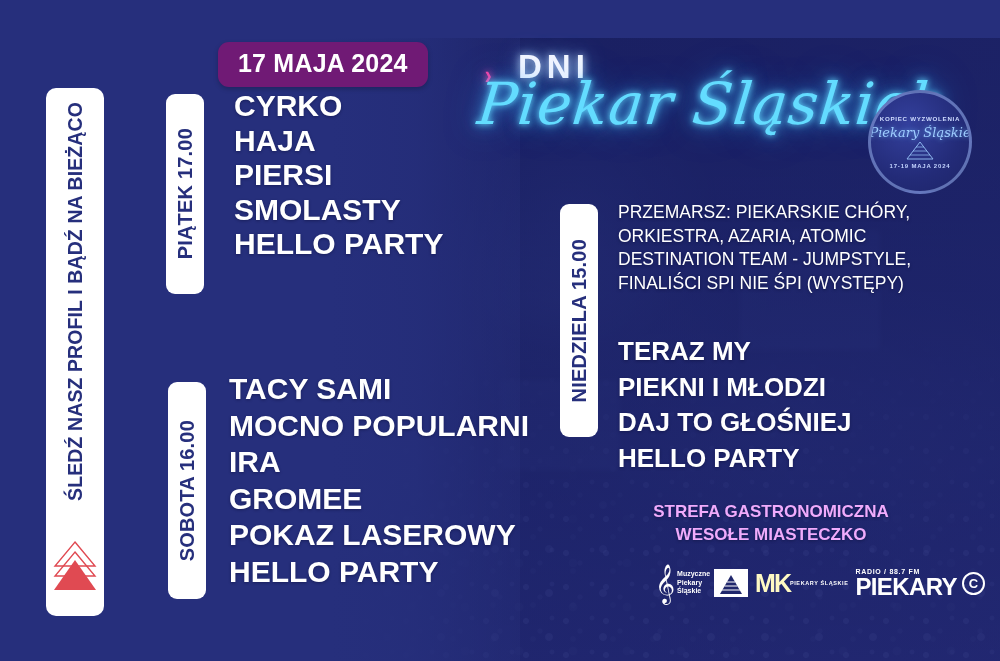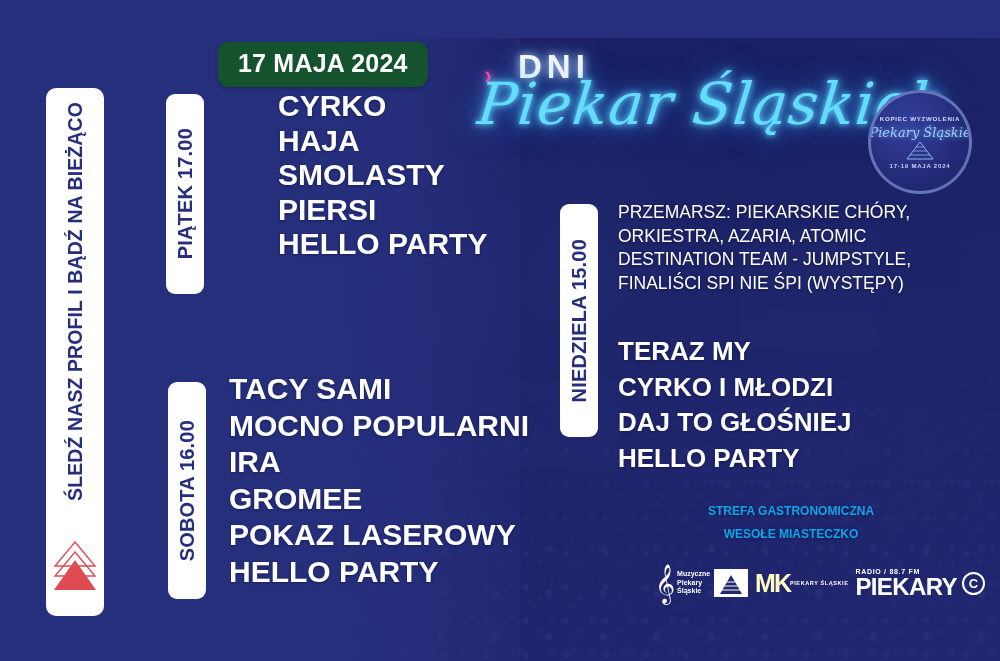--- a/index.html
+++ b/index.html
@@ -157,21 +157,21 @@
     white-space: nowrap;
   }
   .badge-hill { width: 40px; height: 20px; margin: 1px 0 2px; opacity: .85; }
   .badge-date {
     font-size: 6px; font-weight: 700; letter-spacing: .8px; color: #c3d4ff;
   }
 
   
   .date-pill {
     position: absolute;
-    background: #14532d;
+    background: #701a75;
     color: #ffffff;
     border-radius: 11px;
     font-size: 25px; font-weight: 700;
     letter-spacing: .2px;
     padding: 7px 20px 9px;
     white-space: nowrap;
     box-shadow: 0 2px 5px rgba(0,0,0,.22);
   }
 
   
@@ -193,37 +193,37 @@
   
   .lineup {
     position: absolute;
     color: #ffffff;
     font-weight: 700;
   }
   .lineup .act {
     white-space: nowrap;
     text-shadow: 0 1px 3px rgba(10,14,50,.45);
   }
-  #friday-lineup { left: 234px; top: 89px; font-size: 30px; line-height: 34.5px; margin-left: 44px; }
+  #friday-lineup { left: 234px; top: 89px; font-size: 30px; line-height: 34.5px; }
   #saturday-lineup { left: 229px; top: 371px; font-size: 30px; line-height: 36.5px; }
 
   #sunday-desc {
     position: absolute; left: 618px; top: 201px;
     width: 322px;
     color: #ffffff; font-weight: 400;
     font-size: 17.5px; line-height: 23.5px;
     text-shadow: 0 1px 3px rgba(10,14,50,.5);
   }
   #sunday-lineup { left: 618px; top: 334px; font-size: 26px; line-height: 35.5px; }
 
   
   .bottom-info {
-    position: absolute; left: 626px; top: 500px; width: 330px;
-    text-align: center; color: #0ea5e9;
-    font-size: 12px; font-weight: 700; line-height: 23px;
+    position: absolute; left: 606px; top: 500px; width: 330px;
+    text-align: center; color: #f0abfc;
+    font-size: 17px; font-weight: 700; line-height: 23px;
     text-shadow: 0 1px 3px rgba(10,14,50,.5);
   }
 
   
   .sponsors {
     position: absolute; left: 655px; top: 558px;
     width: 330px; height: 50px;
     display: flex; align-items: center; justify-content: space-between;
   }
   .sp { display: flex; align-items: center; }
@@ -290,22 +290,22 @@
     <div class="badge-date">17-19 MAJA 2024</div>
   </div>
 
   <div class="date-pill" style="left:218px;top:42px;">17 MAJA 2024</div>
   <div class="time-pill" style="left:166px;top:94px;width:38px;height:200px;">
     <span>PIĄTEK 17.00</span>
   </div>
   <div class="lineup" id="friday-lineup">
     <div class="act">CYRKO</div>
     <div class="act">HAJA</div>
+    <div class="act">PIERSI</div>
     <div class="act">SMOLASTY</div>
-    <div class="act">PIERSI</div>
     <div class="act">HELLO PARTY</div>
   </div>
 
   <div class="time-pill" style="left:168px;top:382px;width:38px;height:217px;">
     <span>SOBOTA 16.00</span>
   </div>
   <div class="lineup" id="saturday-lineup">
     <div class="act">TACY SAMI</div>
     <div class="act">MOCNO POPULARNI</div>
     <div class="act">IRA</div>
@@ -313,21 +313,21 @@
     <div class="act">POKAZ LASEROWY</div>
     <div class="act">HELLO PARTY</div>
   </div>
 
   <div class="time-pill" style="left:560px;top:204px;width:38px;height:233px;">
     <span>NIEDZIELA 15.00</span>
   </div>
   <div id="sunday-desc">PRZEMARSZ: PIEKARSKIE CHÓRY, ORKIESTRA, AZARIA, ATOMIC DESTINATION TEAM - JUMPSTYLE, FINALIŚCI SPI NIE ŚPI (WYSTĘPY)</div>
   <div class="lineup" id="sunday-lineup">
     <div class="act">TERAZ MY</div>
-    <div class="act">CYRKO I MŁODZI</div>
+    <div class="act">PIEKNI I MŁODZI</div>
     <div class="act">DAJ TO GŁOŚNIEJ</div>
     <div class="act">HELLO PARTY</div>
   </div>
 
   <div class="bottom-info">
     <div>STREFA GASTRONOMICZNA</div>
     <div>WESOŁE MIASTECZKO</div>
   </div>
 
   <div class="sponsors">

